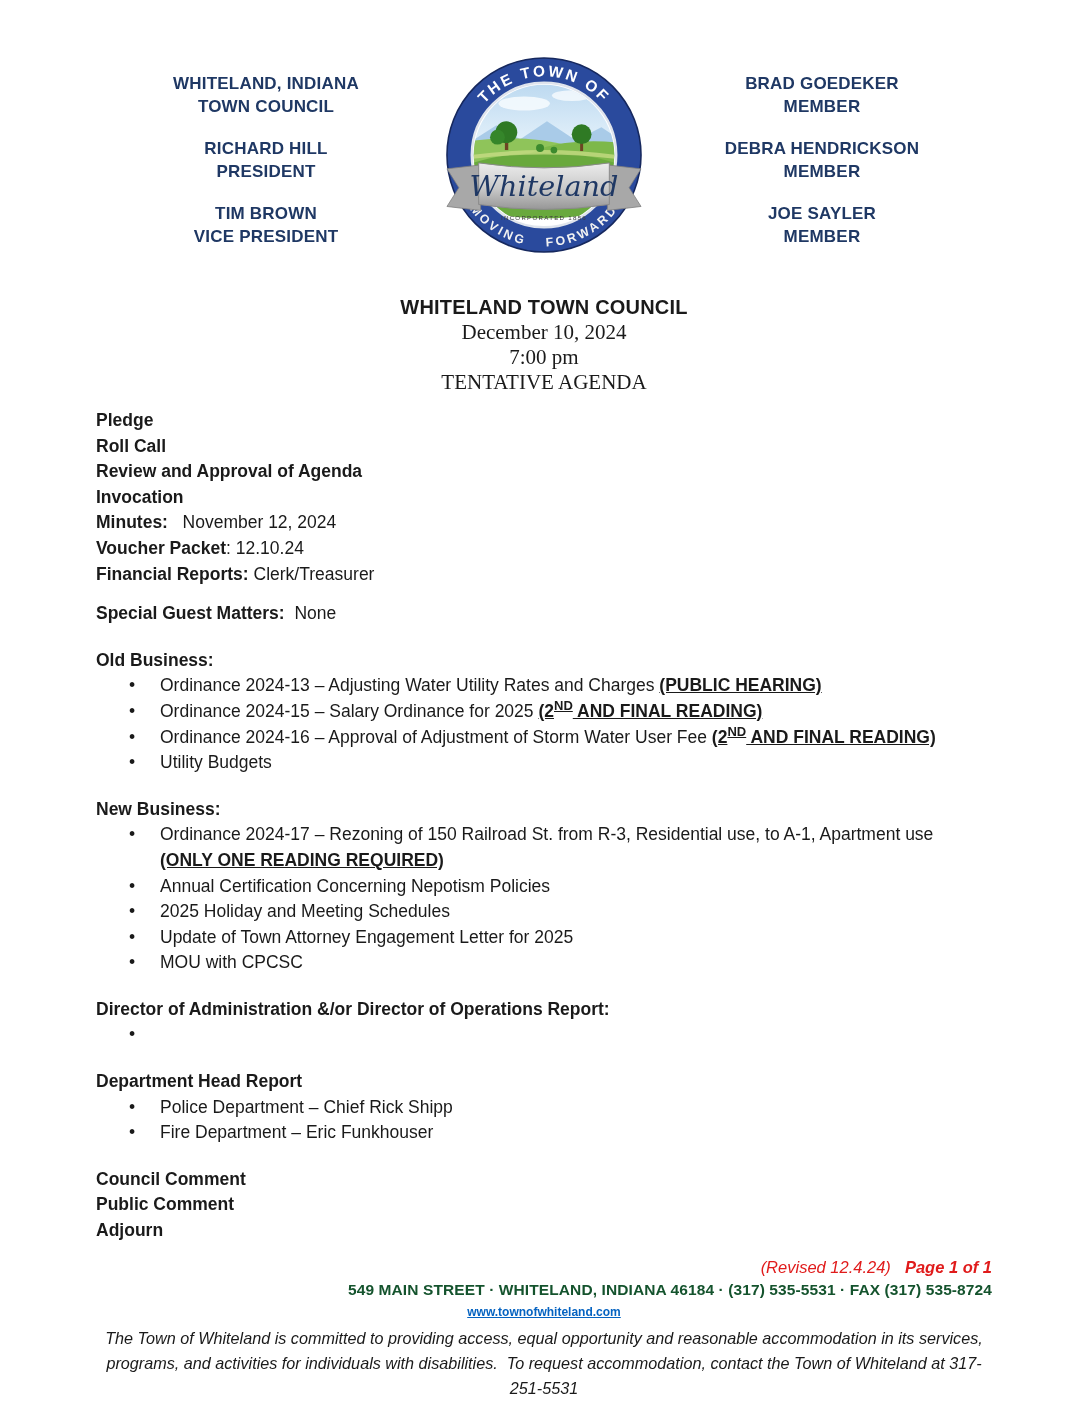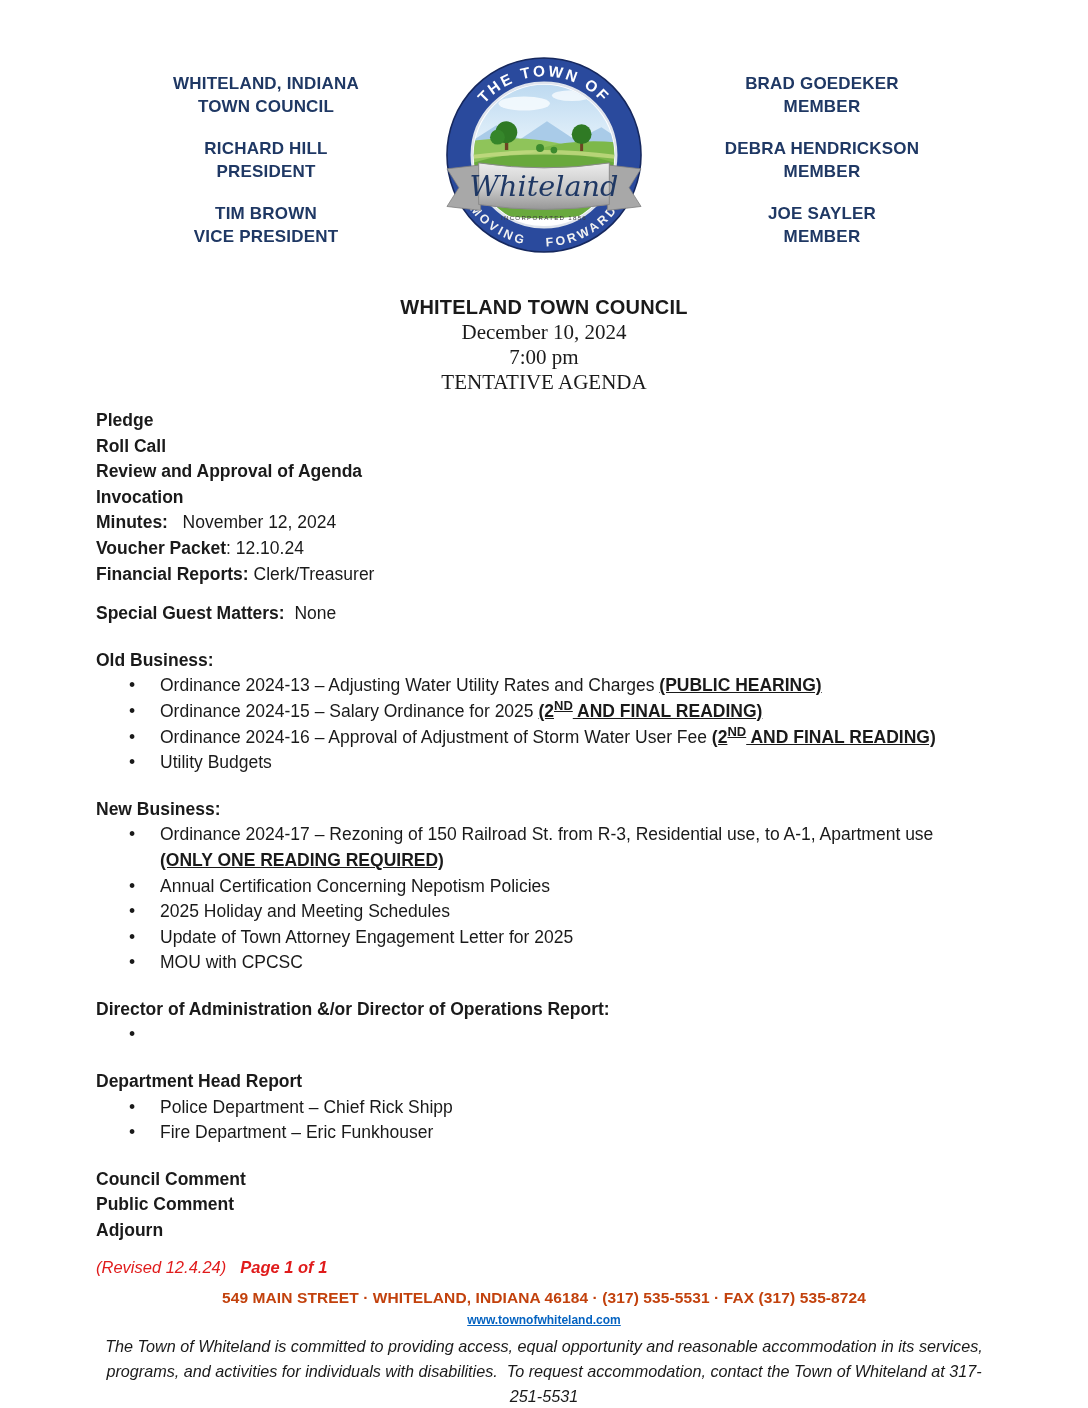--- a/index.html
+++ b/index.html
@@ -31,24 +31,24 @@
   .heading{font-weight:bold;margin-top:21px;}
   ul.bullets{margin:0;padding:0;list-style:none;}
   .bullets li{position:relative;padding-left:64px;min-height:25.6px;}
   .bullets li::before{content:"\2022";position:absolute;left:33px;top:0;}
   .emph{font-weight:bold;text-decoration:underline;}
   .sup{font-size:13px;vertical-align:super;line-height:0;}
   .closing{margin-top:21px;}
   .closing div{font-weight:bold;}
 
   
-  .f-revised-line{margin-top:14px;font-size:16.5px;}
+  .f-revised-line{text-align:right;margin-top:14px;font-size:16.5px;}
   .f-revised{font-style:italic;color:#e01b1b;}
   .f-page{font-style:italic;font-weight:bold;color:#e01b1b;margin-left:14px;}
-  .f-address{text-align:center;color:#c2410c;font-weight:bold;font-size:15.5px;margin-top:12px;letter-spacing:.1px;}
+  .f-address{text-align:right;color:#14532d;font-weight:bold;font-size:15.5px;margin-top:4px;letter-spacing:.1px;}
   .f-web{text-align:center;margin-top:3px;}
   .f-web a{color:#0563c1;font-weight:bold;font-size:12px;text-decoration:underline;cursor:pointer;}
   .f-disc{text-align:center;font-style:italic;font-size:16.2px;line-height:25px;margin-top:6px;white-space:pre-wrap;}
 </style>
 </head>
 <body>
 
 <div class="page">
 
   <div class="header">

